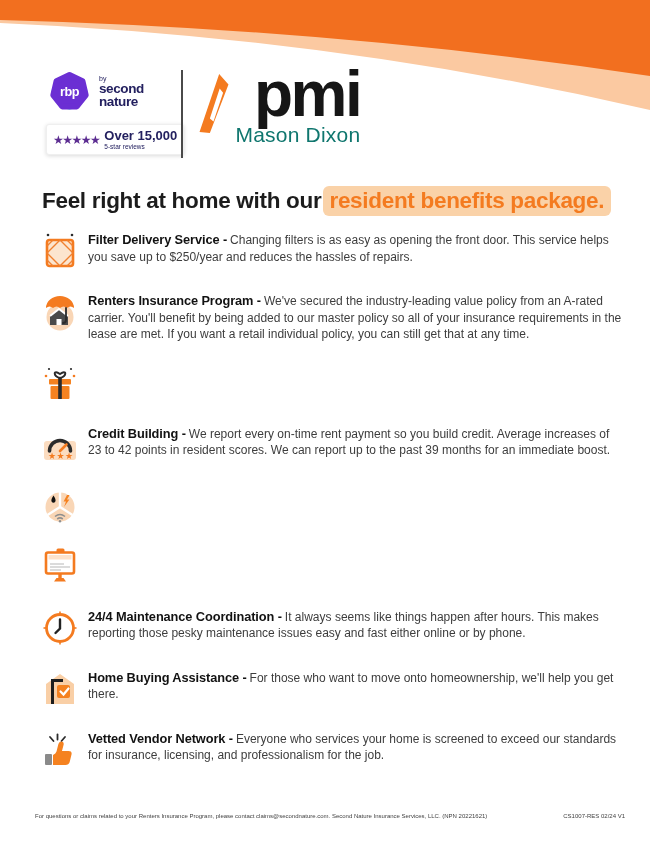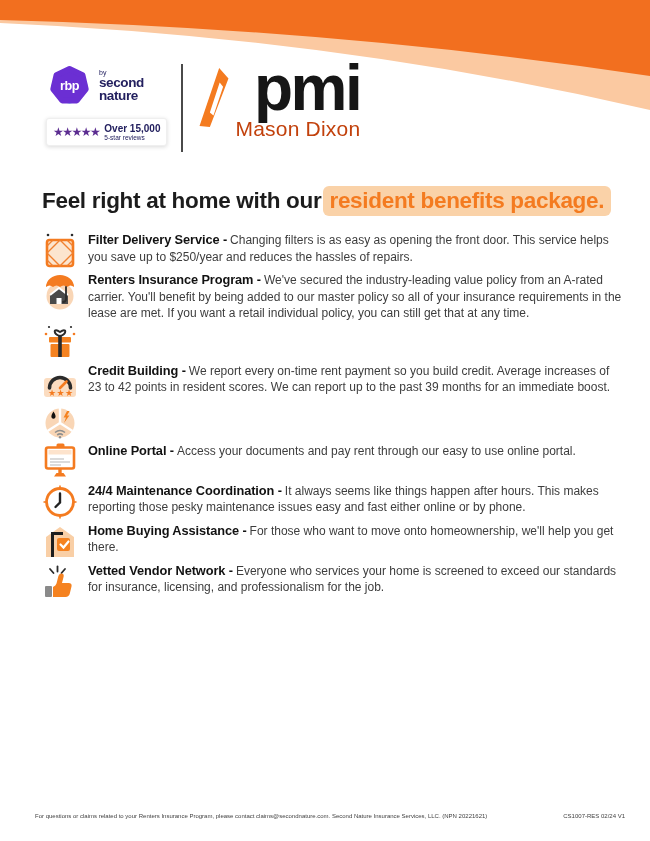--- a/index.html
+++ b/index.html
@@ -1,46 +1,46 @@
 <!DOCTYPE html>
 <html><head>
 <meta charset="utf-8">
 <style>
   html,body{margin:0;padding:0;background:#fff;}
   .page{position:relative;width:650px;height:841px;background:#fff;overflow:hidden;
         font-family:"Liberation Sans",sans-serif;color:#1e1e1e;}
   
   .swoosh{position:absolute;top:0;left:0;width:650px;height:120px;display:block;}
   
-  .logos{position:absolute;top:62px;left:46px;display:flex;align-items:flex-start;}
+  .logos{position:absolute;top:68px;left:46px;display:flex;align-items:flex-start;}
   .rbp-block{width:122px;}
   .rbp-top{display:flex;align-items:center;}
   .rbp-badge{width:47px;height:47px;flex:0 0 auto;}
   .by-brand{margin-left:6px;line-height:1;}
   .by-label{font-size:7px;color:#23205F;display:block;margin-bottom:1px;}
   .brand-word{display:block;font-size:13.5px;font-weight:bold;color:#23205F;letter-spacing:-.4px;line-height:.92;}
   .brand-word.b2{}
   .review-pill{margin-top:9px;background:#fff;border:1px solid #efefef;border-radius:3px;
                box-shadow:0 1px 4px rgba(0,0,0,.15);padding:4px 6px;display:flex;align-items:center;width:max-content;}
   .stars{color:#5C2D91;font-size:12px;letter-spacing:-1.5px;line-height:1;}
   .review-text{margin-left:5px;line-height:1.1;}
-  .review-line1{display:block;font-size:10px;font-weight:bold;color:#23205F;}
+  .review-line1{display:block;font-size:13px;font-weight:bold;color:#23205F;}
   .review-line2{display:block;font-size:6.5px;color:#23205F;}
   .logo-divider{width:1.5px;background:#4a4a4a;height:88px;margin:2px 15px 0 13px;}
   .pmi-block{display:flex;align-items:flex-start;text-align:right;}
   .pmi-icon{width:32px;height:62px;margin-top:4px;}
   .pmi-words{margin-left:6px;display:flex;flex-direction:column;align-items:flex-end;}
   .pmi-wordmark{font-size:64px;font-weight:bold;color:#161616;line-height:.82;letter-spacing:-2.5px;}
-  .pmi-franchise{font-size:21px;color:#c2410c;margin-top:3px;letter-spacing:.2px;}
+  .pmi-franchise{font-size:21px;color:#0f766e;margin-top:3px;letter-spacing:.2px;}
   
   .headline{margin:188px 30px 17px 42px;font-size:22.5px;font-weight:bold;color:#1c1c1c;
             white-space:nowrap;letter-spacing:-.3px;}
   .headline .hl{color:#F47B20;background:#FAD2A8;padding:2px 7px 3px 6px;border-radius:6px;margin-left:2px;}
   
-  .benefits{margin:0 28px 0 42px;display:flex;flex-direction:column;}
+  .benefits{margin:0 28px 0 42px;display:flex;flex-direction:column;gap:21px;}
   .benefit{display:flex;align-items:flex-start;}
   .icon-box{width:46px;flex:0 0 auto;}
   .icon-box svg{width:36px;height:40px;display:block;}
   .benefit-text{margin:0;font-size:12px;line-height:1.38;color:#3d3d3d;}
   .benefit-text strong{color:#121212;font-size:12.8px;margin-right:3px;letter-spacing:-.1px;}
   .fine-print{position:absolute;left:35px;right:25px;bottom:22px;display:flex;
               justify-content:space-between;font-size:6px;color:#3f3f3f;}
   .fine-print .fp-right{margin-left:30px;white-space:nowrap;}
 </style>
 </head>
@@ -173,21 +173,20 @@
       <span class="icon-box">
         <svg viewBox="0 0 36 40">
           <rect x="14.5" y="1.5" width="8" height="6" rx="1.5" fill="#F47B20"></rect>
           <rect x="4" y="5.5" width="28" height="21" rx="2" fill="#fff" stroke="#F47B20" stroke-width="2.6"></rect>
           <rect x="6.5" y="8" width="23" height="4.5" fill="#FDE3CC"></rect>
           <path d="M8,17 h14 M8,20 h20 M8,23 h11" stroke="#cfcfcf" stroke-width="1.4"></path>
           <rect x="16.3" y="26.5" width="3.4" height="4.5" fill="#F47B20"></rect>
           <path d="M12,34.5 l2.5,-3.5 h7 l2.5,3.5 z" fill="#F47B20"></path>
         </svg>
       </span>
-      <p class="benefit-text"><strong>Online Portal -</strong><span>Access your documents and pay rent through our easy to use online portal.</span></p>
     </div>
 
     <div class="benefit">
       <span class="icon-box">
         <svg viewBox="0 0 36 40">
           <circle cx="18" cy="20" r="13.5" fill="none" stroke="#F47B20" stroke-width="2.8"></circle>
           <g stroke="#F47B20" stroke-width="1.6">
             <path d="M18,3.5 V7"></path>
               <path d="M18,33 V36.5"></path>
               <path d="M1.5,20 H5"></path>

